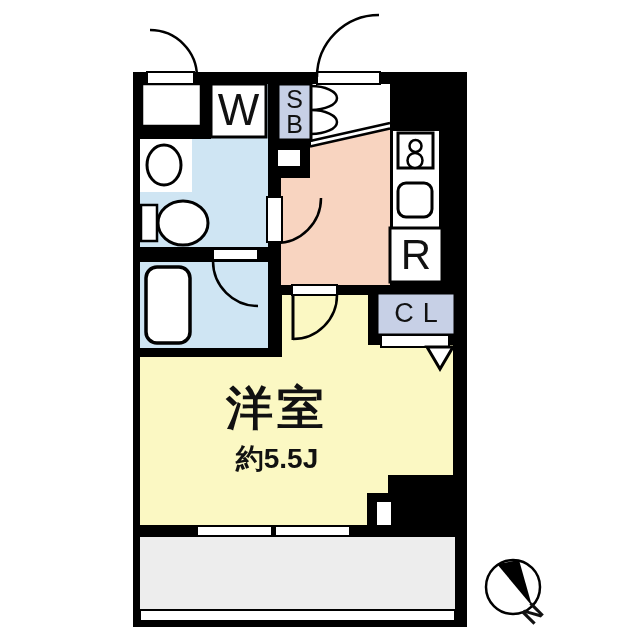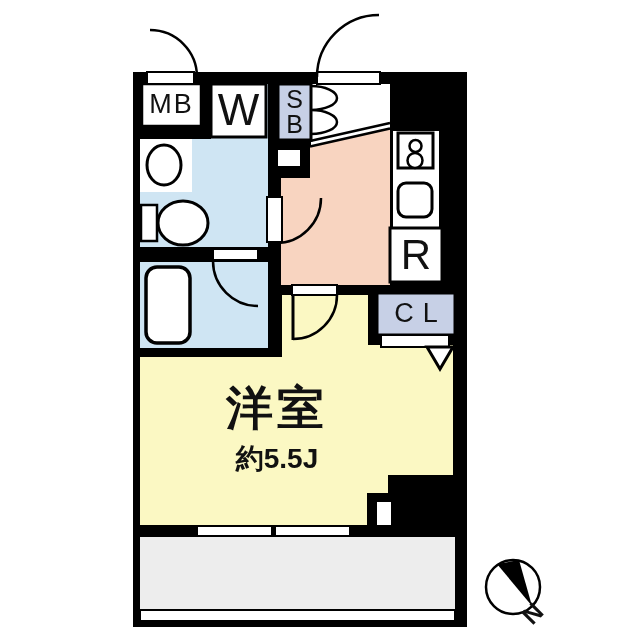--- a/index.html
+++ b/index.html
@@ -80,21 +80,20 @@
     <path d="M379,15 A62,62 0 0 0 317,77" fill="none" stroke="#000" stroke-width="2.5"></path>
 
     <path d="M311,86 A26,12 0 0 1 311,110 A26,12 0 0 1 311,134" fill="none" stroke="#000" stroke-width="2.5"></path>
 
     <path d="M310,141 L390,123 M310,146.5 L390,128.5" stroke="#000" stroke-width="2.5"></path>
 
     <circle cx="513" cy="587" r="27" fill="#fff" stroke="#000" stroke-width="2.5"></circle>
     <path d="M497,564 L519,560 L532,606 Z" fill="#000"></path>
   </svg>
 
-  <div class="label lbl-mb">MB</div>
   <div class="label lbl-w">W</div>
   <div class="label lbl-sb"><span>S</span><span>B</span></div>
   <div class="label lbl-r">R</div>
   <div class="label lbl-cl">CL</div>
   <div class="label lbl-room-name">洋室</div>
   <div class="label lbl-room-size">約5.5J</div>
   <div class="label lbl-n">N</div>
 </div>
 
 </body></html>

